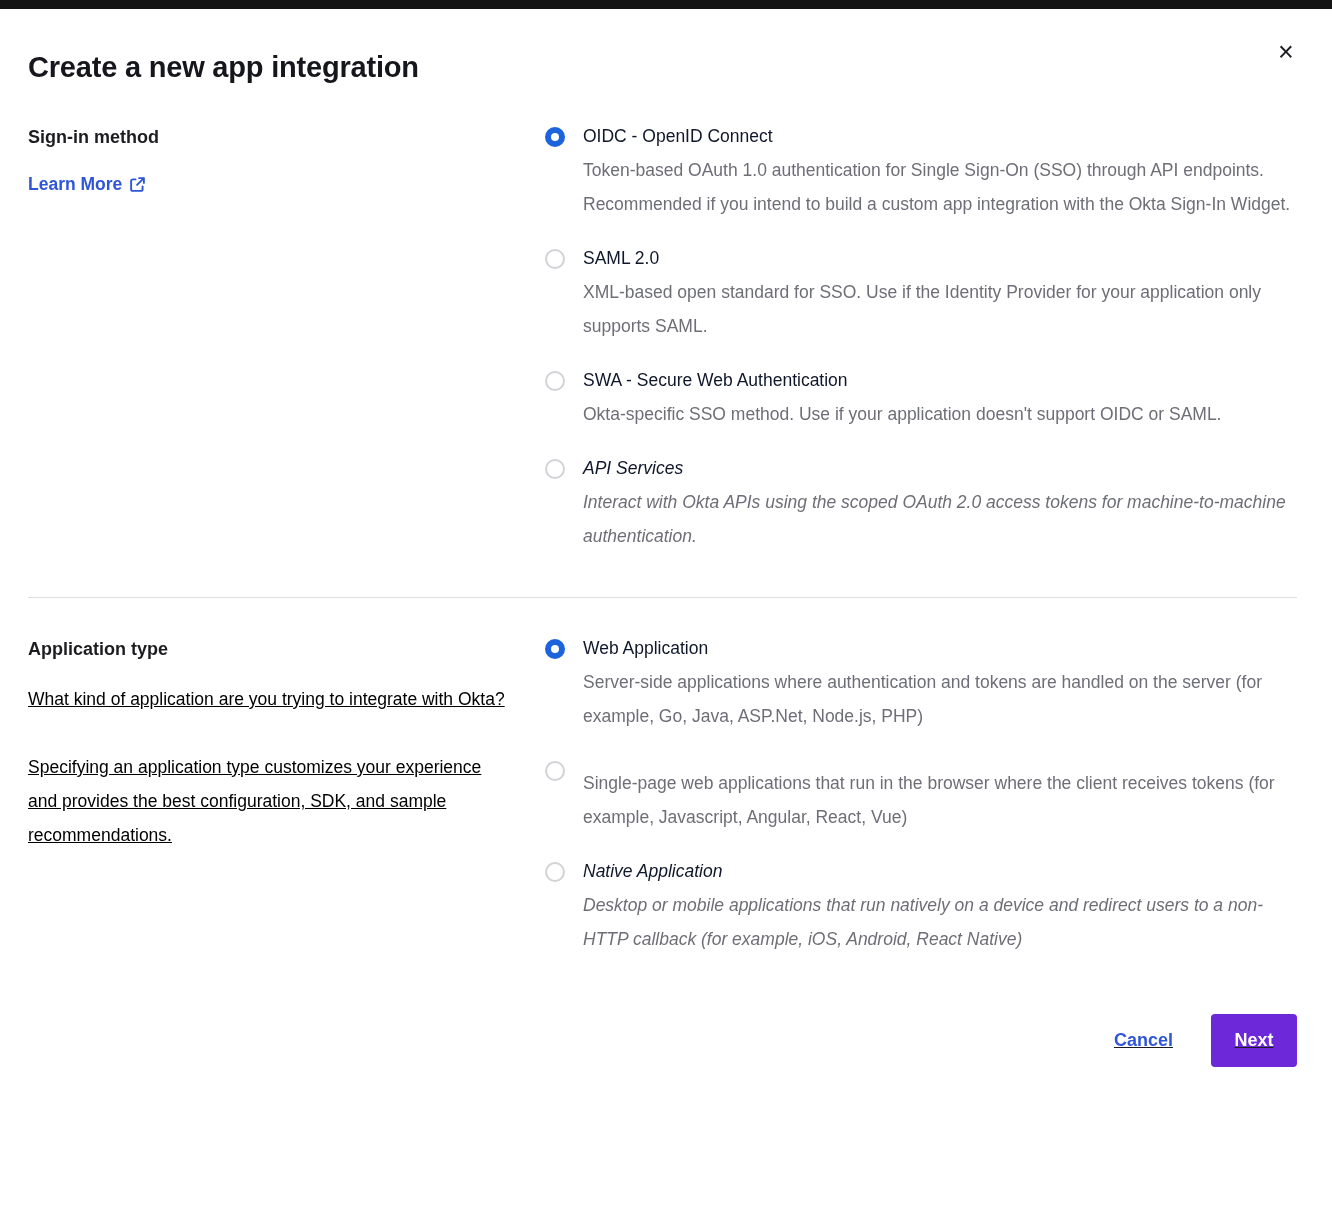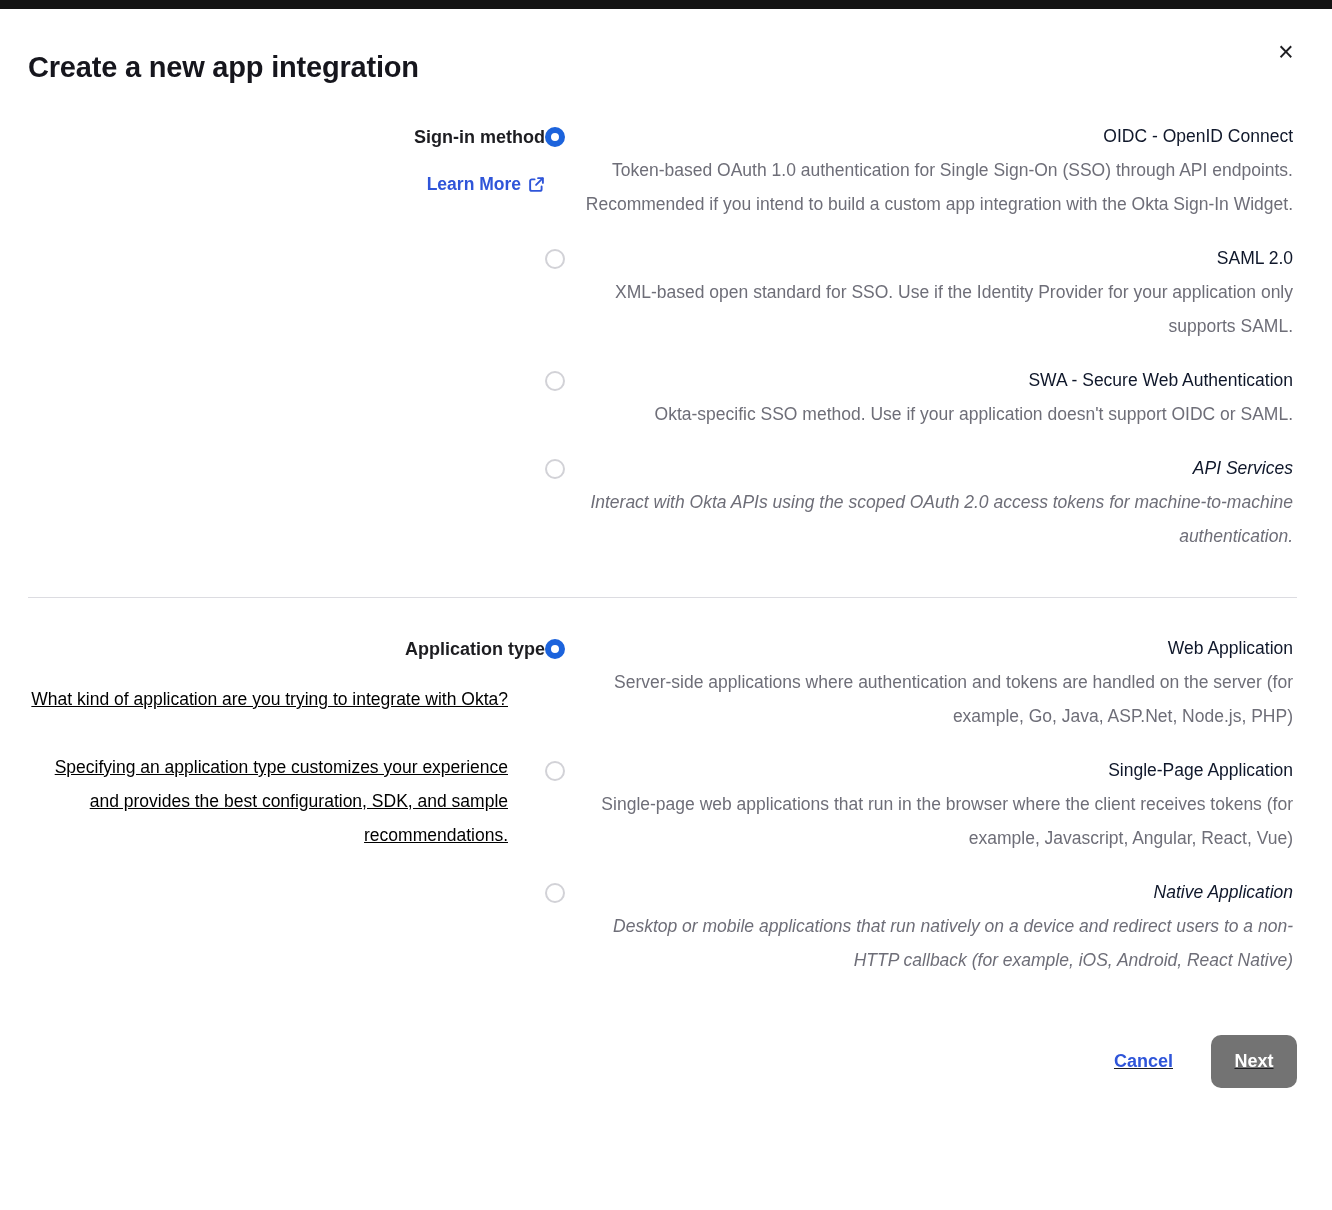--- a/index.html
+++ b/index.html
@@ -34,21 +34,20 @@
     margin: 42px 0 0 28px;
     font-size: 29px;
     font-weight: 700;
     letter-spacing: -0.2px;
     color: #16161d;
   }
   .section {
     display: grid;
     grid-template-columns: 517px 1fr;
     padding: 0 39px 0 28px;
-    text-align: right;
   }
   .section-signin { margin-top: 42px; }
   .section-apptype { margin-top: 40px; }
   .section-heading {
     font-size: 18px;
     font-weight: 700;
     color: #1d1d21;
     line-height: 22px;
   }
   .learn-more {
@@ -119,27 +118,27 @@
     text-decoration: underline;
   }
   .cancel-link {
     color: #2f55d9;
     font-size: 18px;
     font-weight: 700;
     text-decoration: none;
     cursor: pointer;
   }
   .next-btn {
-    background: #737373;
+    background: #6d28d9;
     color: #ffffff;
     font-family: "Liberation Sans", sans-serif;
     font-size: 18px;
     font-weight: 700;
     border: none;
-    border-radius: 10px;
+    border-radius: 4px;
     padding: 0;
     width: 86px;
     height: 53px;
     cursor: pointer;
   }
 </style>
 </head>
 <body>
 
 <div class="topbar"></div>
@@ -206,21 +205,20 @@
     <div class="option selected">
       <span class="radio"></span>
       <div>
         <div class="option-label">Web Application</div>
         <div class="option-desc">Server-side applications where authentication and tokens are handled on the server (for example, Go, Java, ASP.Net, Node.js, PHP)</div>
       </div>
     </div>
     <div class="option">
       <span class="radio"></span>
       <div>
-        <div class="option-label">Single-Page Application</div>
         <div class="option-desc">Single-page web applications that run in the browser where the client receives tokens (for example, Javascript, Angular, React, Vue)</div>
       </div>
     </div>
     <div class="option">
       <span class="radio"></span>
       <div>
         <div class="option-label">Native Application</div>
         <div class="option-desc">Desktop or mobile applications that run natively on a device and redirect users to a non-HTTP callback (for example, iOS, Android, React Native)</div>
       </div>
     </div>

